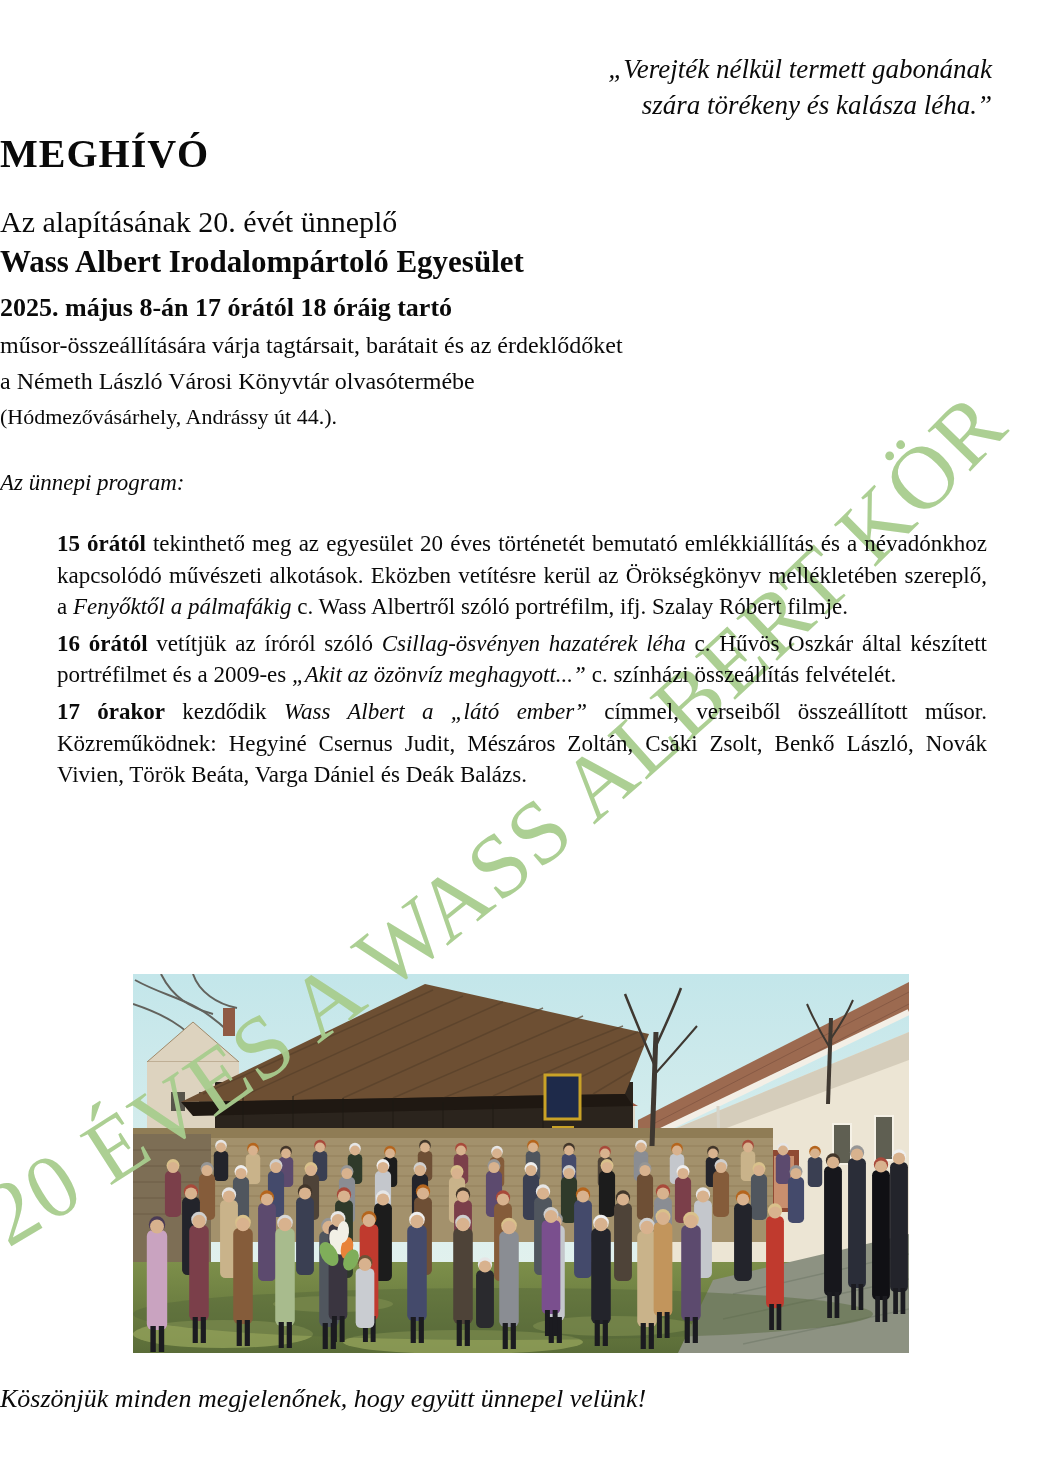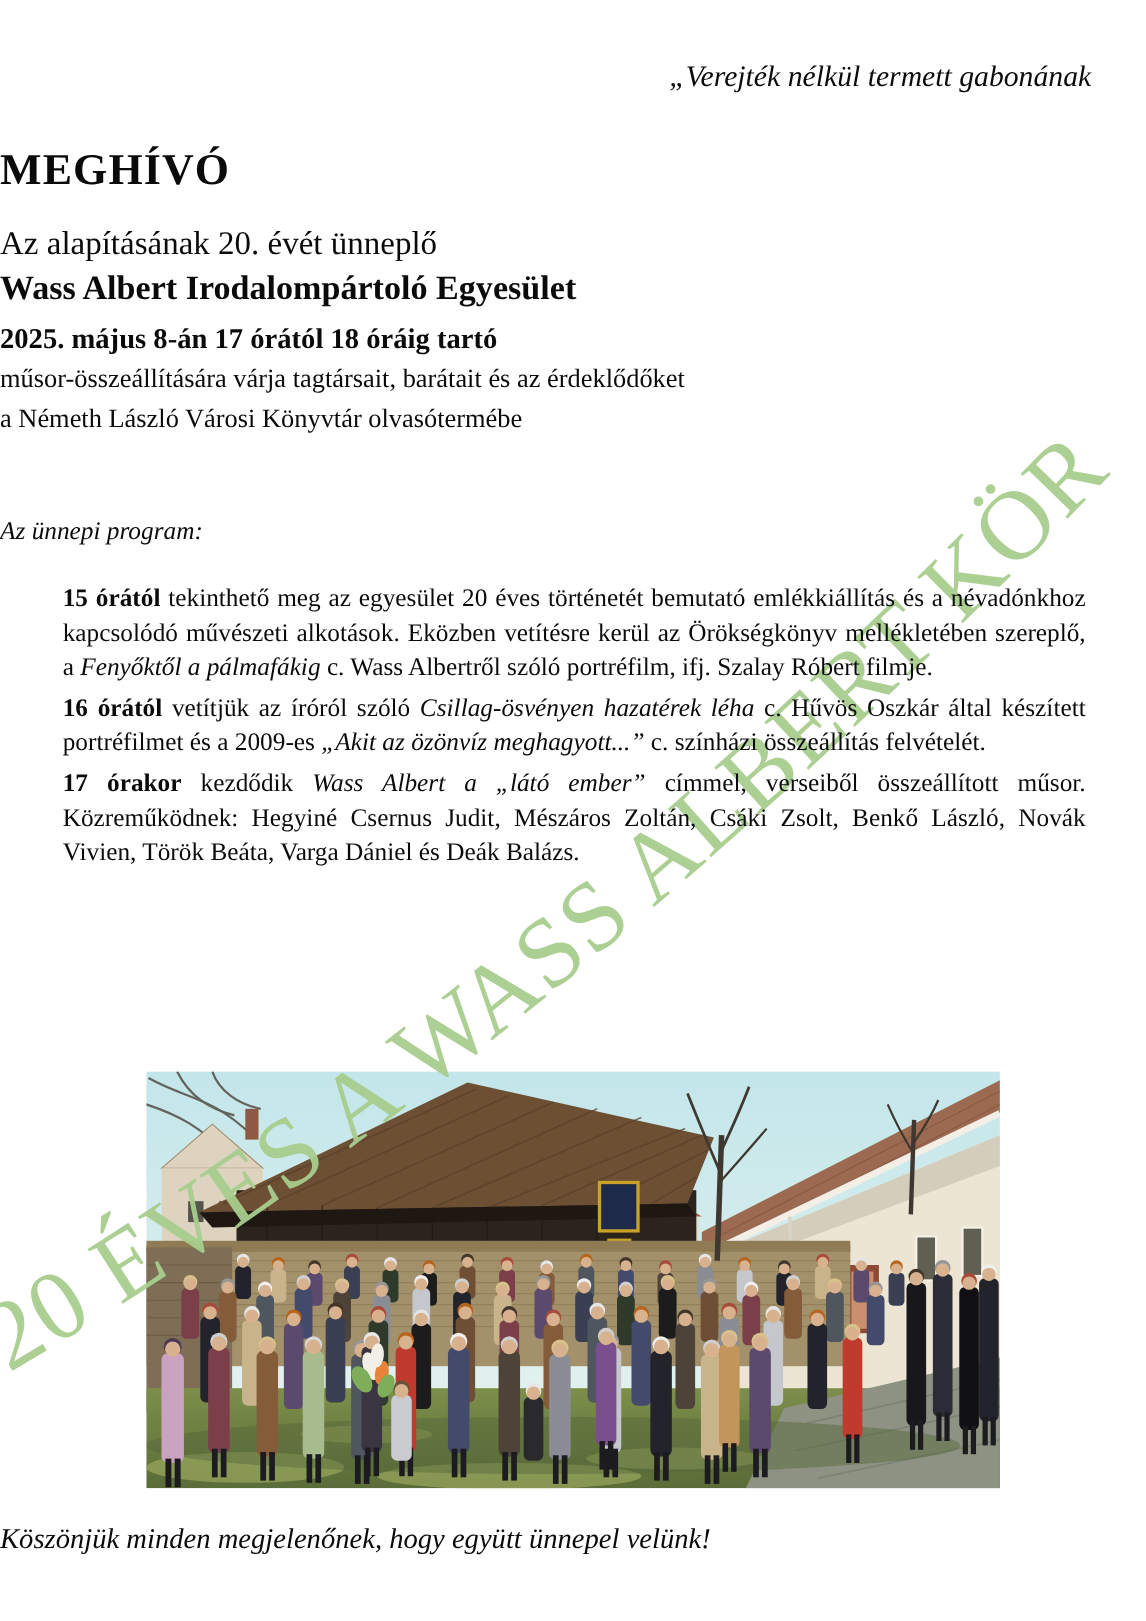--- a/index.html
+++ b/index.html
@@ -441,28 +441,30 @@
     <defs>
         <path id="wmPath" d="M 8 1248 Q 505 958 1028 412" fill="none"></path>
       </defs>
     <text font-family="Liberation Serif, serif" font-size="90" letter-spacing="2" opacity="0.95" fill="#a8cd8e">
       <textPath href="#wmPath">20 ÉVES A WASS ALBERT KÖR</textPath>
     </text>
   </svg>
 
   <div class="quote">
     <div>„Verejték nélkül termett gabonának</div>
+    <div>szára törékeny és kalásza léha.”</div>
   </div>
 
   <div class="abs center doc-title">MEGHÍVÓ</div>
   <div class="abs center intro-1">Az alapításának 20. évét ünneplő</div>
   <div class="abs center intro-2">Wass Albert Irodalompártoló Egyesület</div>
   <div class="abs center intro-3">2025. május 8-án 17 órától 18 óráig tartó</div>
   <div class="abs center intro-4">műsor-összeállítására várja tagtársait, barátait és az érdeklődőket</div>
   <div class="abs center intro-5">a Németh László Városi Könyvtár olvasótermébe</div>
+  <div class="abs center intro-6">(Hódmezővásárhely, Andrássy út 44.).</div>
 
   <div class="abs center program-heading">Az ünnepi program:</div>
 
   <div class="body-text">
       <p><span class="b">15 órától</span><span> tekinthető meg az egyesület 20 éves történetét bemutató emlékkiállítás és a névadónkhoz kapcsolódó művészeti alkotások. Eközben vetítésre kerül az Örökségkönyv mellékletében szereplő, a </span><span class="i">Fenyőktől a pálmafákig</span><span> c. Wass Albertről szóló portréfilm, ifj. Szalay Róbert filmje.</span></p>
       <p><span class="b">16 órától</span><span> vetítjük az íróról szóló </span><span class="i">Csillag-ösvényen hazatérek léha</span><span> c. Hűvös Oszkár által készített portréfilmet és a 2009-es </span><span class="i">„Akit az özönvíz meghagyott...”</span><span> c. színházi összeállítás felvételét.</span></p>
       <p><span class="b">17 órakor</span><span> kezdődik </span><span class="i">Wass Albert a „látó ember”</span><span> címmel, verseiből összeállított műsor. Közreműködnek: Hegyiné Csernus Judit, Mészáros Zoltán, Csáki Zsolt, Benkő László, Novák Vivien, Török Beáta, Varga Dániel és Deák Balázs.</span></p>
     </div>
 
   <div class="abs center closing">Köszönjük minden megjelenőnek, hogy együtt ünnepel velünk!</div>

